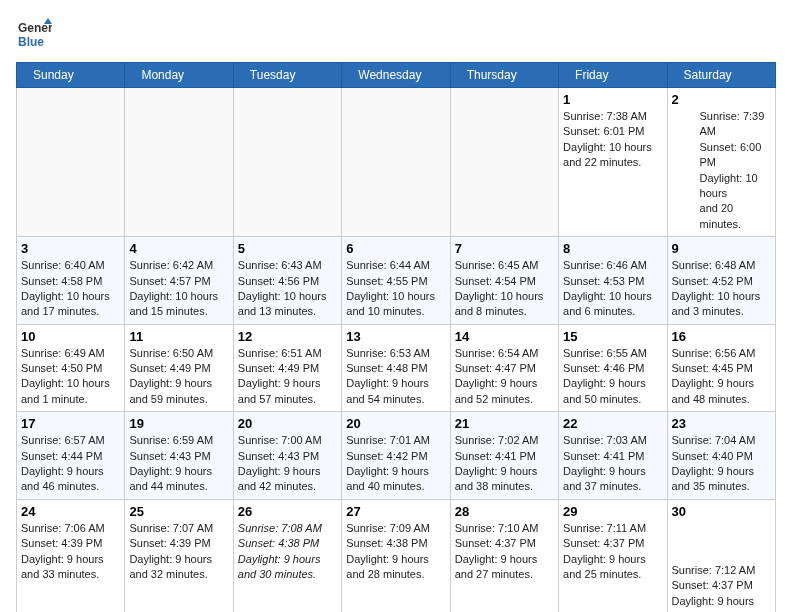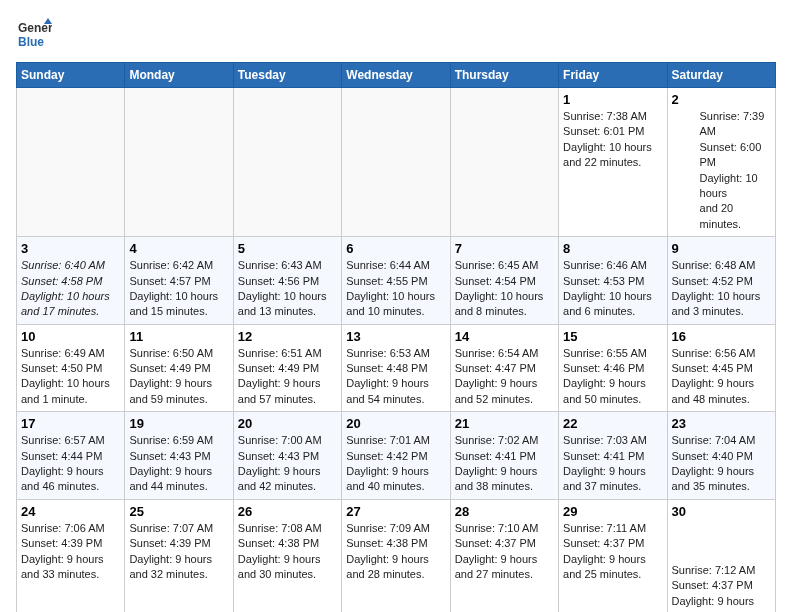--- a/index.html
+++ b/index.html
@@ -38,24 +38,24 @@
       color: #555;
     }
     table {
       width: 100%;
       border-collapse: collapse;
       font-size: 11px;
     }
     th {
       background: #2a6db5;
       color: #fff;
-      padding: 5px 4px;
+      padding: 5px 16px;
       text-align: left;
       font-size: 12px;
-      font-weight: bold;
+      font-weight: normal;
       border: 1px solid #1a5da0;
     }
     td {
       border: 1px solid #ccc;
       vertical-align: top;
       padding: 4px;
       width: calc(100% / 7);
       height: 80px;
     }
     td.empty {
@@ -118,21 +118,21 @@
           <div class="day-num">2</div>
           <div class="day-info" style="white-space: pre-line; margin-left: 28px;">Sunrise: 7:39 AM
 Sunset: 6:00 PM
 Daylight: 10 hours
 and 20 minutes.</div>
         </td>
       </tr>
       <tr>
         <td>
           <div class="day-num">3</div>
-          <div class="day-info" style="white-space: pre-line; font-style: italic;">Sunrise: 6:40 AM
+          <div class="day-info" style="white-space: pre-line;">Sunrise: 6:40 AM
 Sunset: 4:58 PM
 Daylight: 10 hours
 and 17 minutes.</div>
         </td>
         <td>
           <div class="day-num">4</div>
           <div class="day-info" style="white-space: pre-line;">Sunrise: 6:42 AM
 Sunset: 4:57 PM
 Daylight: 10 hours
 and 15 minutes.</div>
@@ -285,21 +285,21 @@
         </td>
         <td>
           <div class="day-num">25</div>
           <div class="day-info" style="white-space: pre-line;">Sunrise: 7:07 AM
 Sunset: 4:39 PM
 Daylight: 9 hours
 and 32 minutes.</div>
         </td>
         <td>
           <div class="day-num">26</div>
-          <div class="day-info" style="white-space: pre-line;">Sunrise: 7:08 AM
+          <div class="day-info" style="white-space: pre-line; font-style: italic;">Sunrise: 7:08 AM
 Sunset: 4:38 PM
 Daylight: 9 hours
 and 30 minutes.</div>
         </td>
         <td>
           <div class="day-num">27</div>
           <div class="day-info" style="white-space: pre-line;">Sunrise: 7:09 AM
 Sunset: 4:38 PM
 Daylight: 9 hours
 and 28 minutes.</div>

